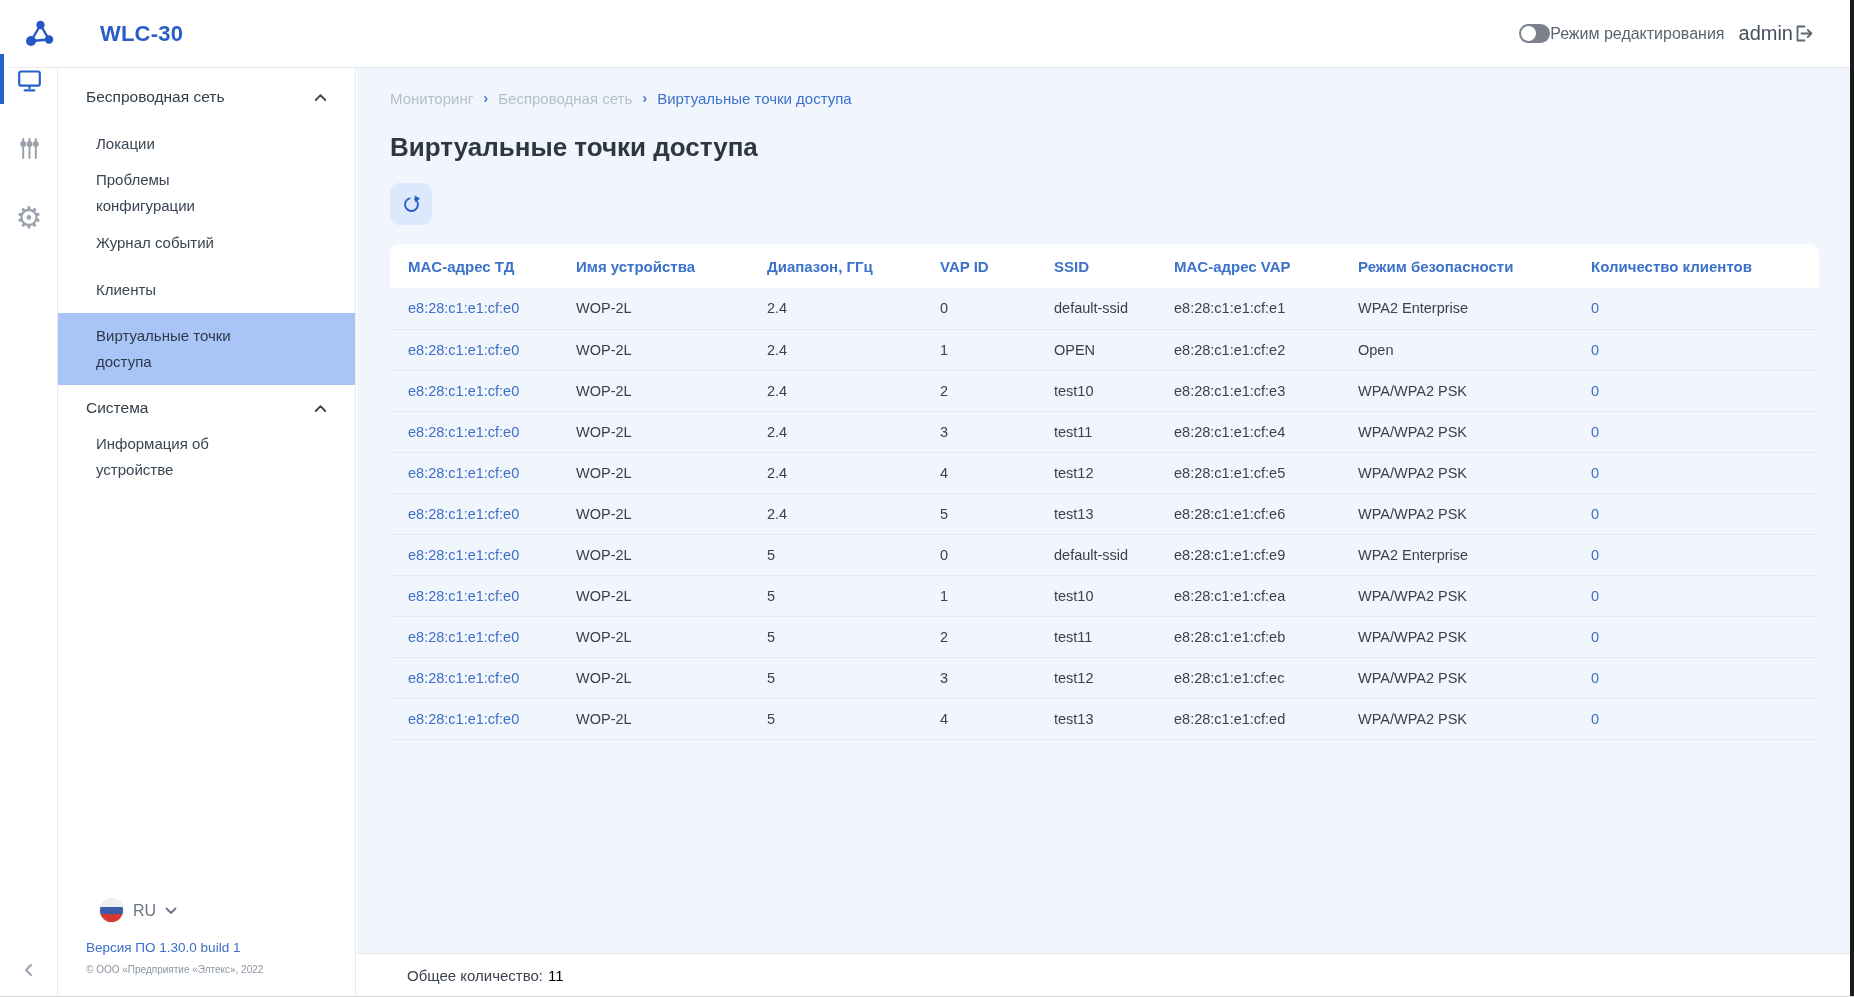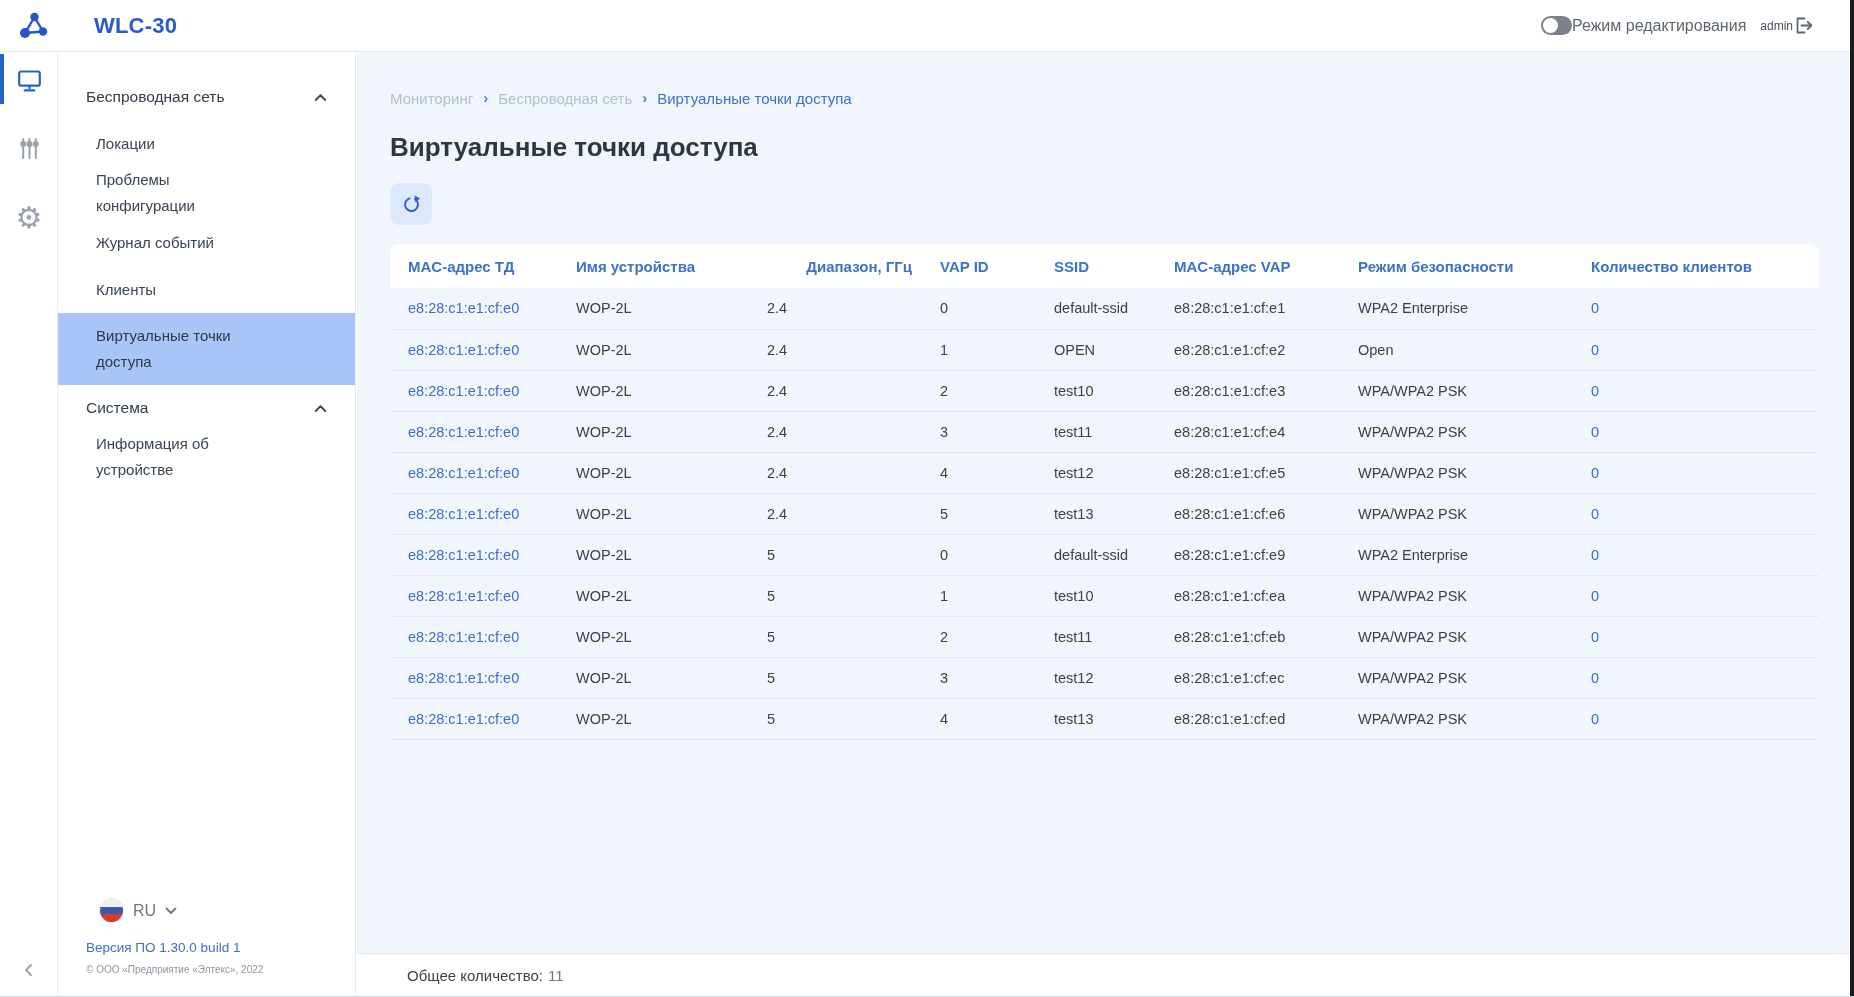--- a/index.html
+++ b/index.html
@@ -3,29 +3,29 @@
 <meta charset="utf-8">
 <style>
   html,body{margin:0;padding:0;}
   body{
     width:1854px;height:997px;position:relative;overflow:hidden;
     background:#ffffff;
     font-family:"Liberation Sans","DejaVu Sans",sans-serif;
     -webkit-font-smoothing:antialiased;
   }
   
-  .topbar{position:absolute;top:0;left:3px;right:0;height:52px;background:#fff;
+  .topbar{position:absolute;top:0;left:9px;right:0;height:68px;background:#fff;
     border-bottom:1px solid #e8ebee;display:flex;align-items:center;box-sizing:border-box;z-index:5;}
   .logo{margin-left:16px;width:30px;height:30px;flex:0 0 auto;}
   .app-title{margin-left:45px;font-size:22px;font-weight:700;color:#2a5cc8;letter-spacing:.2px;}
   .topbar-right{margin-left:auto;margin-right:40px;display:flex;align-items:center;}
   .toggle{width:31px;height:19px;border-radius:10px;background:#7b828d;position:relative;cursor:pointer;flex:0 0 auto;}
   .toggle .knob{position:absolute;left:2px;top:2px;width:15px;height:15px;border-radius:50%;background:#fff;}
   .edit-label{font-size:16px;color:#5d6570;margin-right:14px;}
-  .username{font-size:12px;color:#454f5c;}
+  .username{font-size:20px;color:#454f5c;}
   .logout{display:flex;align-items:center;cursor:pointer;}
 
   
   .rail{position:absolute;top:52px;left:0;bottom:0;width:58px;background:#fff;
     border-right:1px solid #eaeef2;box-sizing:border-box;z-index:4;}
   .rail-indicator{position:absolute;left:0;top:2px;width:4px;height:50px;background:#2563c9;}
   .rail-item{position:absolute;left:0;width:58px;height:40px;display:flex;align-items:center;justify-content:center;cursor:pointer;}
   .rail-item.monitor{top:8px;}
   .rail-item.sliders{top:76px;}
   .rail-item.gear{top:146px;}
@@ -61,32 +61,32 @@
   .refresh-btn{margin-top:20px;width:42px;height:42px;border-radius:9px;background:#dce8fb;border:none;
     display:flex;align-items:center;justify-content:center;cursor:pointer;padding:0;}
 
   
   .table-wrap{margin-top:19px;}
   table{border-collapse:collapse;width:1429px;table-layout:fixed;}
   thead th{background:#fff;height:44px;text-align:left;padding:0 10px 0 18px;
     color:#3c72ca;font-weight:600;font-size:15px;box-sizing:border-box;cursor:pointer;}
   thead th:first-child{border-radius:9px 0 0 0;}
   thead th:last-child{border-radius:0 9px 0 0;}
-  th:nth-child(1){width:168px;} th:nth-child(2){width:191px;} th:nth-child(3){width:173px;text-align:right;}
+  th:nth-child(1){width:168px;} th:nth-child(2){width:191px;} th:nth-child(3){width:173px;}
   th:nth-child(4){width:114px;} th:nth-child(5){width:120px;} th:nth-child(6){width:184px;}
   th:nth-child(7){width:233px;}
   tbody td{height:41px;border-bottom:1px solid #e3eaf3;padding:0 10px 0 18px;
     font-size:14.5px;color:#39424e;box-sizing:border-box;white-space:nowrap;overflow:hidden;}
   td.cell-link{color:#3d6ec8;cursor:pointer;}
 
   
   .table-footer{position:absolute;left:0;right:0;bottom:0;height:44px;background:#fff;
     border-top:1px solid #e3e7ed;display:flex;align-items:center;padding-left:50px;box-sizing:border-box;font-size:15px;}
   .total-label{color:#39424e;}
-  .total-value{color:#737373;margin-left:5px;}
+  .total-value{color:#000000;margin-left:5px;}
 
   
   .edge-strip{position:absolute;top:0;right:0;width:4px;height:100%;background:#1b1b1b;z-index:20;}
   .bottom-edge{position:absolute;left:0;bottom:0;width:100%;height:1px;background:#d4d7da;z-index:21;}
 </style>
 </head>
 <body>
 
 <header class="topbar">
   <span class="logo">

